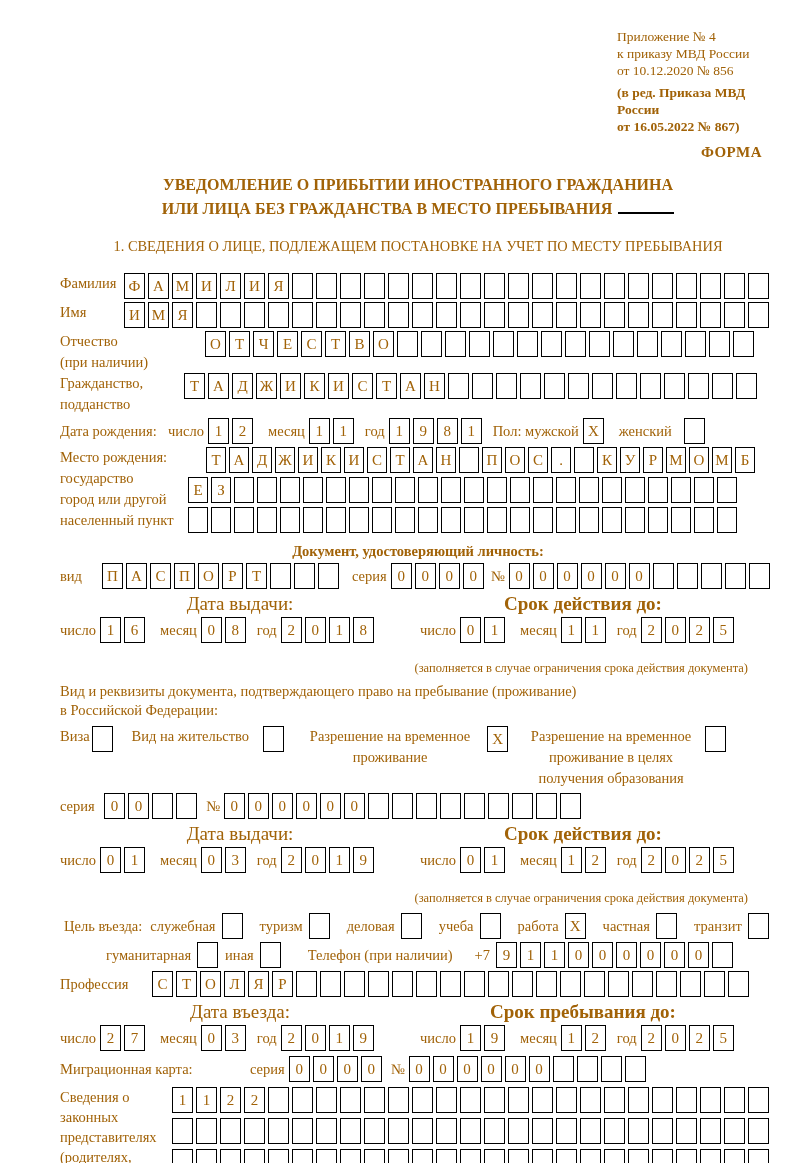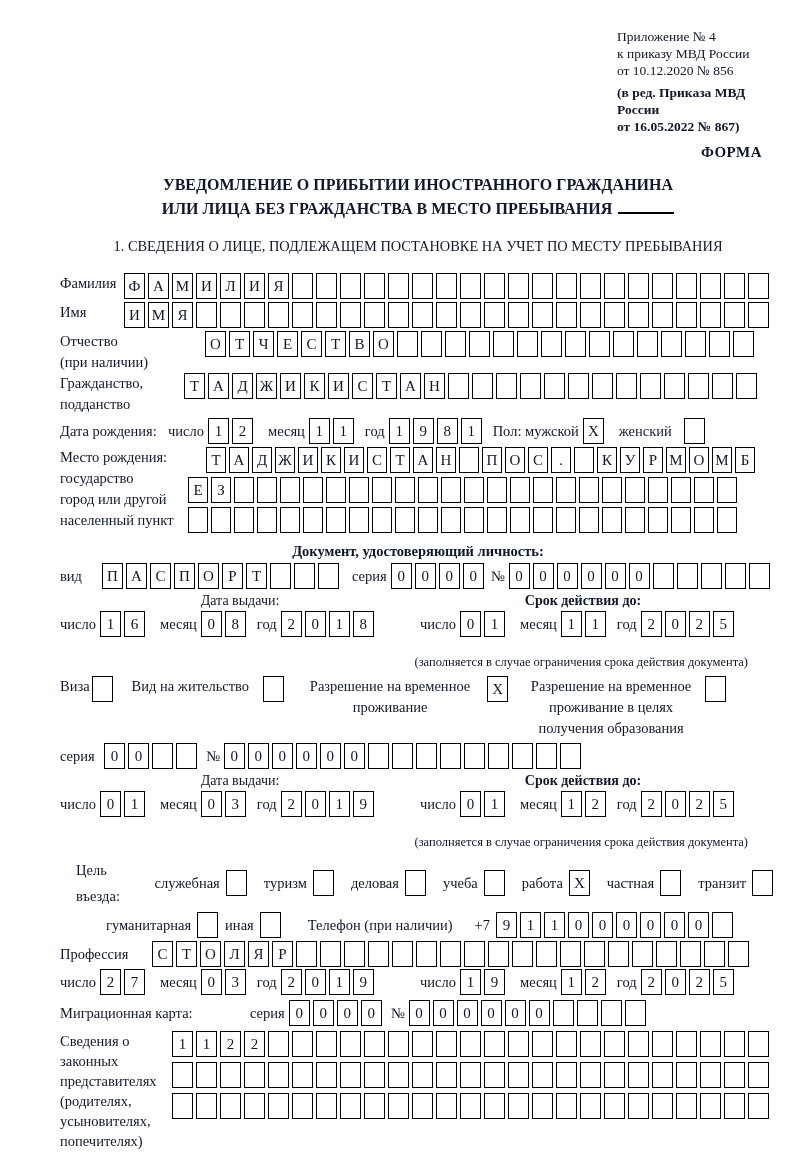--- a/index.html
+++ b/index.html
@@ -1,19 +1,19 @@
 <!DOCTYPE html>
 <html lang="ru"><head>
 <meta charset="utf-8">
 <style>
   * { box-sizing: border-box; }
   html,body { margin:0; padding:0; background:#888; }
   body { width:800px; }
   .page {
-    width:800px; height:1163px; background:#ffffff; color:#0f172a;
+    width:800px; height:1163px; background:#ffffff; color:#a16207;
     font-family:"Liberation Serif","DejaVu Serif",serif;
     padding:28px 24px 10px 60px; overflow:hidden;
   }
   
   .annex { margin-left:557px; font-size:13.5px; line-height:17px; }
   .annex .grp2 { margin-top:5px;font-weight:bold; }
   .forma { text-align:right; margin-right:14px; font-weight:bold; font-size:15px; margin-top:9px; letter-spacing:.5px; }
   .title { text-align:center; font-weight:bold; font-size:16px; line-height:24px; margin-top:12px; }
   .blankline { display:inline-block; width:56px; height:14px; border-bottom:2px solid #000; margin-left:6px; }
   .section { font-weight:normal; font-size:14.4px; margin-top:17px; text-align:center; }
@@ -23,36 +23,36 @@
   .boxes { display:inline-flex; flex:none; }
   .cell {
     flex:none; width:21px; height:26px; border:1.8px solid #000; margin-right:3px;
     display:inline-flex; align-items:center; justify-content:center;
     font-size:15px; line-height:1; background:#fff;
   }
   .sm .cell { width:20px; }
   .mt18 { margin-top:18px; }
   .boxcol .frow { margin-top:0; margin-bottom:4px; }
   
-  .dh { display:flex; font-size:14px; margin-top:4px; }
+  .dh { display:flex; font-size:19px; margin-top:4px; }
   .dh-left  { width:360px; text-align:center; }
   .dh-right { width:310px; text-align:center; margin-left:8px;font-weight:bold; }
   .dv { display:flex; align-items:center; margin-top:2px; }
   .dv-left { width:360px; display:flex; align-items:center; }
   .dv-right { display:flex; align-items:center; }
   .dlbl { font-size:14.5px; margin-right:4px; }
   .mlm { margin-left:12px; }
   .note { font-size:12.5px; text-align:right; margin-right:28px; margin-top:18px; }
   .intro { font-size:14.5px; line-height:19px; margin-top:6px; }
   
   .permrow { display:flex; align-items:flex-start; margin-top:6px; }
   .permlbl { text-align:center; font-size:14.5px; line-height:21px; flex:none; }
   
   .inlbl { font-size:14.5px; margin:0 6px 0 14px; line-height:26px; }
-  .inlbl.first { margin-left:16px; }
+  .inlbl.first { margin-left:4px; }
   .hdr-doc { text-align:center; font-weight:bold; font-size:14.5px; margin-top:6px; }
 </style>
 </head>
 <body>
 
 <div class="page">
 
   <div class="annex">
     <div>Приложение № 4</div>
     <div>к приказу МВД России</div>
@@ -407,20 +407,24 @@
       <span class="boxes">
           <span class="cell">2</span>
           <span class="cell">0</span>
           <span class="cell">2</span>
           <span class="cell">5</span>
         </span>
     </div>
   </div>
   <div class="note">(заполняется в случае ограничения срока действия документа)</div>
 
+  <div class="intro">
+    <div>Вид и реквизиты документа, подтверждающего право на пребывание (проживание)</div>
+    <div>в Российской Федерации:</div>
+  </div>
 
   <div class="permrow">
     <span class="permlbl">Виза</span>
     <span class="boxes" style="margin-left:2px">
         <span class="cell"></span>
       </span>
     <span class="permlbl" style="margin-left:16px">Вид на жительство</span>
     <span class="boxes" style="margin-left:14px">
         <span class="cell"></span>
       </span>
@@ -596,20 +600,24 @@
         <span class="cell"></span>
         <span class="cell"></span>
         <span class="cell"></span>
         <span class="cell"></span>
         <span class="cell"></span>
         <span class="cell"></span>
         <span class="cell"></span>
       </span>
   </div>
 
+  <div class="dh">
+    <div class="dh-left">Дата въезда:</div>
+    <div class="dh-right">Срок пребывания до:</div>
+  </div>
   <div class="dv">
     <div class="dv-left">
       <span class="dlbl">число</span>
       <span class="boxes">
           <span class="cell">2</span>
           <span class="cell">7</span>
         </span>
       <span class="dlbl mlm">месяц</span>
       <span class="boxes">
           <span class="cell">0</span>

